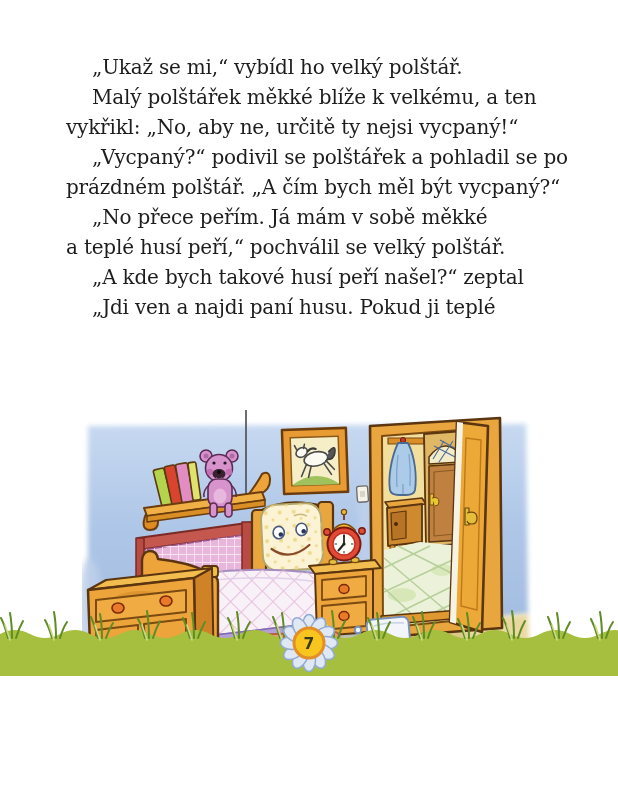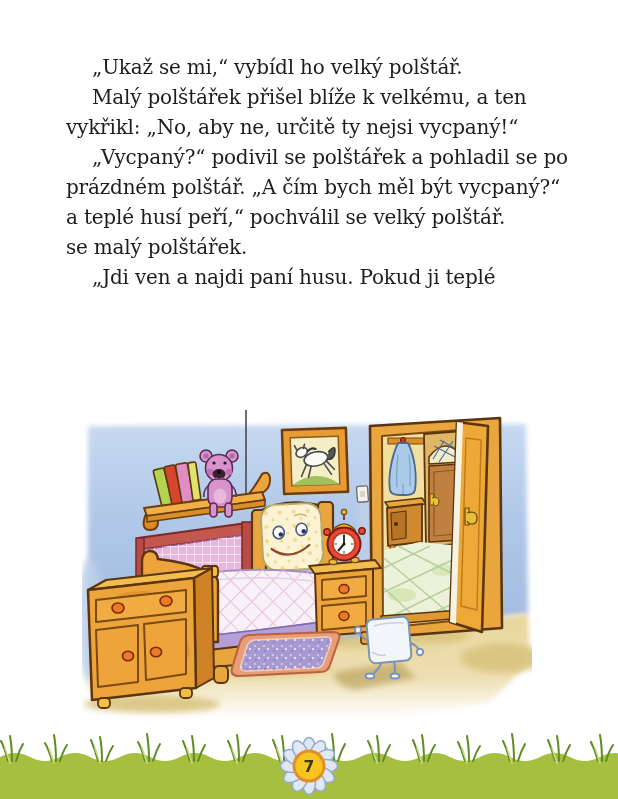--- a/index.html
+++ b/index.html
@@ -1,42 +1,43 @@
 <!DOCTYPE html>
 <html><head>
 <meta charset="utf-8">
 <style>
   html,body{margin:0;padding:0;background:#ffffff;}
   .page{
-    position:relative;width:618px;height:799px;background:#ffffff;
+    position:relative;width:618px;height:676px;background:#ffffff;
     overflow:hidden;font-family:"DejaVu Serif","Liberation Serif",serif;
   }
   .text-block{
     position:absolute;left:66px;top:52px;width:500px;
     font-size:20px;line-height:30px;color:#1d1d1d;letter-spacing:-0.2px;
   }
   .line{white-space:nowrap;}
   .line.indent{padding-left:26px;}
   .illus{position:absolute;left:82px;top:410px;width:450px;height:315px;}
   .grass-footer{position:absolute;left:0;bottom:0;width:618px;height:80px;}
   svg{display:block;}
 </style>
 </head>
 <body>
 
 <div class="page">
 
   <div class="text-block">
     <div class="line indent">„Ukaž se mi,“ vybídl ho velký polštář.</div>
-    <div class="line indent">Malý polštářek přišel blíže k velkému, a ten</div>
+    <div class="line indent">Malý polštářek měkké blíže k velkému, a ten</div>
     <div class="line">vykřikl: „No, aby ne, určitě ty nejsi vycpaný!“</div>
     <div class="line indent">„Vycpaný?“ podivil se polštářek a pohladil se po</div>
     <div class="line">prázdném polštář. „A čím bych měl být vycpaný?“</div>
+    <div class="line indent">„No přece peřím. Já mám v sobě měkké</div>
     <div class="line">a teplé husí peří,“ pochválil se velký polštář.</div>
-    <div class="line">se malý polštářek.</div>
+    <div class="line indent">„A kde bych takové husí peří našel?“ zeptal</div>
     <div class="line indent">„Jdi ven a najdi paní husu. Pokud ji teplé</div>
   </div>
 
   <svg class="illus" viewBox="0 0 450 315">
     <defs>
       <linearGradient id="wallG" x1="0" y1="10" x2="0" y2="250" gradientUnits="userSpaceOnUse">
         <stop offset="0" stop-color="#c8daf1"></stop>
           <stop offset="0.45" stop-color="#aec6e7"></stop>
           <stop offset="1" stop-color="#9fbade"></stop>
       </linearGradient>

